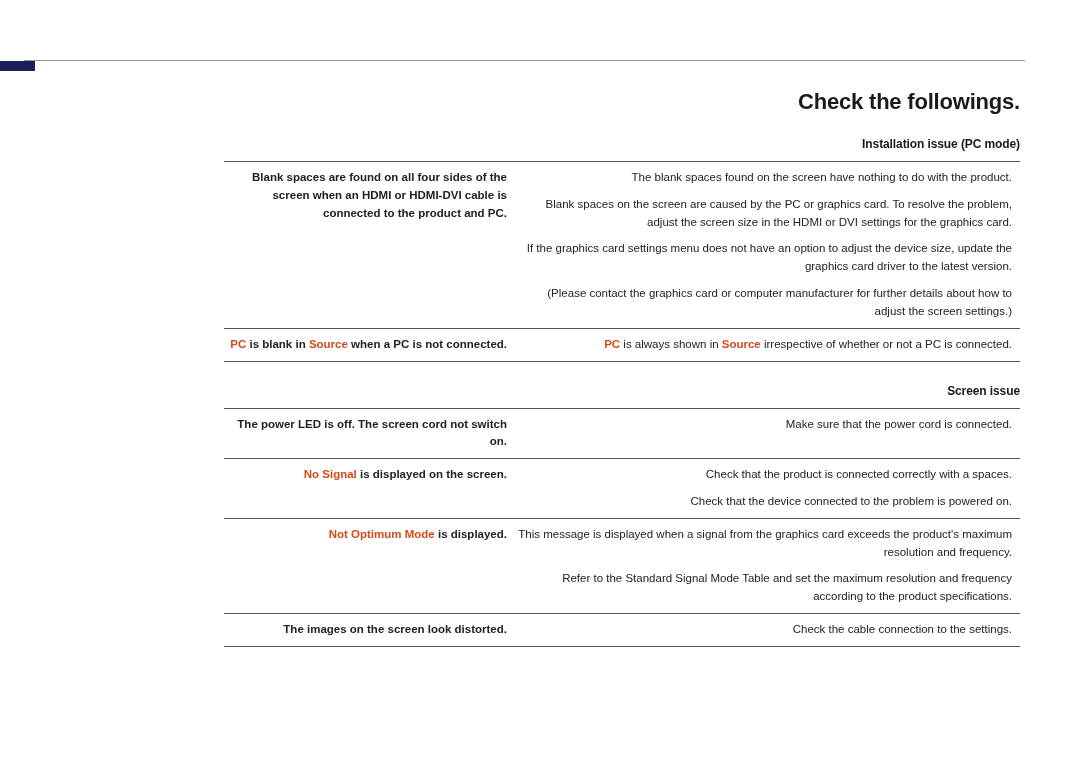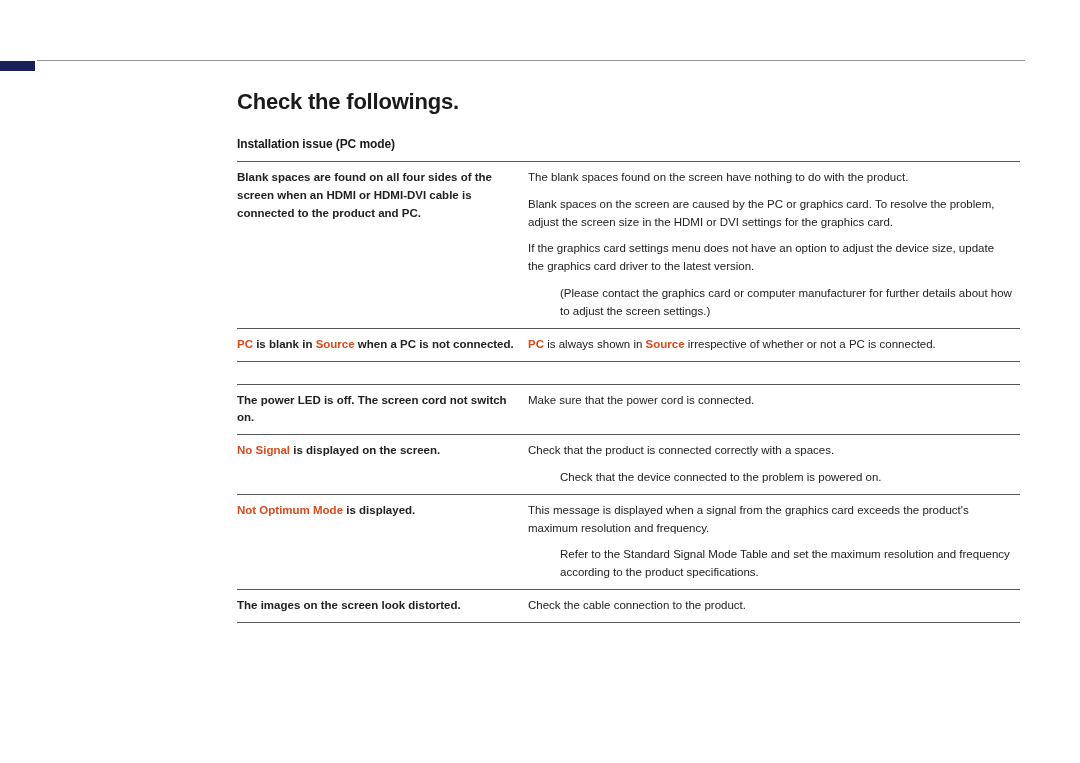--- a/index.html
+++ b/index.html
@@ -7,22 +7,23 @@
     width: 1080px;
     height: 763px;
     background: #ffffff;
     font-family: "Segoe UI", "Helvetica Neue", Arial, sans-serif;
     color: #222;
     font-size: 12px;
   }
   .page {
     width: 1080px;
     height: 763px;
-    padding: 60px 55px 20px 37px;
+    padding: 60px 55px 20px 24px;
     position: relative;
+    text-align: right;
   }
   .top-rule {
     border-top: 1px solid #969696;
     margin-left: 0;
     margin-right: 0;
     margin-bottom: 28px;
   }
   .side-bar {
     position: absolute;
     left: 0;
@@ -107,20 +108,21 @@
           <td class="sym">
             <span class="hl">PC</span><span> is blank in </span><span class="hl">Source</span><span> when a PC is not connected.</span>
           </td>
           <td>
             <span class="hl-n" style="font-weight:700">PC</span><span> is always shown in </span><span class="hl-n" style="font-weight:700">Source</span><span> irrespective of whether or not a PC is connected.</span>
           </td>
         </tr>
       </tbody>
     </table>
 
+    <h2>Screen issue</h2>
 
     <table class="issue">
       <colgroup>
           <col class="left">
           <col class="right">
         </colgroup>
       <tbody>
         <tr>
           <td class="sym">The power LED is off. The screen cord not switch on.</td>
           <td>Make sure that the power cord is connected.</td>
@@ -138,19 +140,19 @@
           <td class="sym">
             <span class="hl">Not Optimum Mode</span><span> is displayed.</span>
           </td>
           <td class="sol-block">
             <p>This message is displayed when a signal from the graphics card exceeds the product's maximum resolution and frequency.</p>
             <p>Refer to the Standard Signal Mode Table and set the maximum resolution and frequency according to the product specifications.</p>
           </td>
         </tr>
         <tr>
           <td class="sym">The images on the screen look distorted.</td>
-          <td>Check the cable connection to the product.</td>
+          <td>Check the cable connection to the settings.</td>
         </tr>
       </tbody>
     </table>
 
   </div>
 </div>
 
 </body></html>

